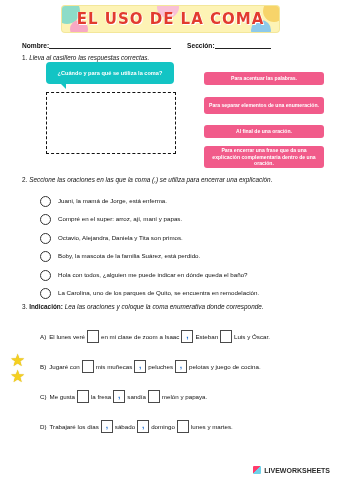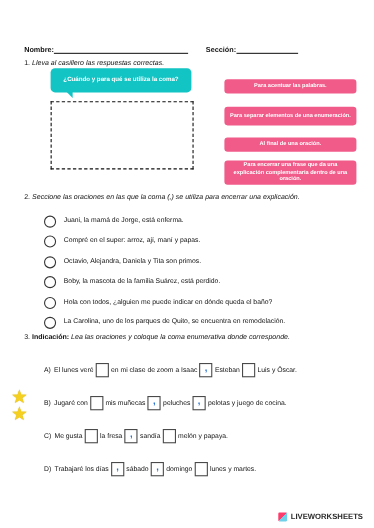--- a/index.html
+++ b/index.html
@@ -119,20 +119,28 @@
   .footer .mark{
     width:8px;height:8px;margin-right:3px;border-radius:1px;
     background:linear-gradient(135deg,#ff3b6b 0 50%,#6fd0e8 50% 100%);
   }
 </style>
 </head>
 <body>
 
 <div class="sheet">
 
+  <div class="banner">
+    <span class="deco d1"></span>
+    <span class="deco d2"></span>
+    <span class="deco d5"></span>
+    <span class="deco d3"></span>
+    <span class="deco d4"></span>
+    <div class="banner-text">EL USO DE LA COMA</div>
+  </div>
 
   <div class="idrow">
     <span class="lbl">Nombre:</span>
     <span class="rule rule-name"></span>
     <span class="lbl">Sección:</span>
     <span class="rule rule-sec"></span>
   </div>
 
   <div class="inst" style="left:22px;top:54px;width:300px;">
     <span class="inst-num">1.</span>

